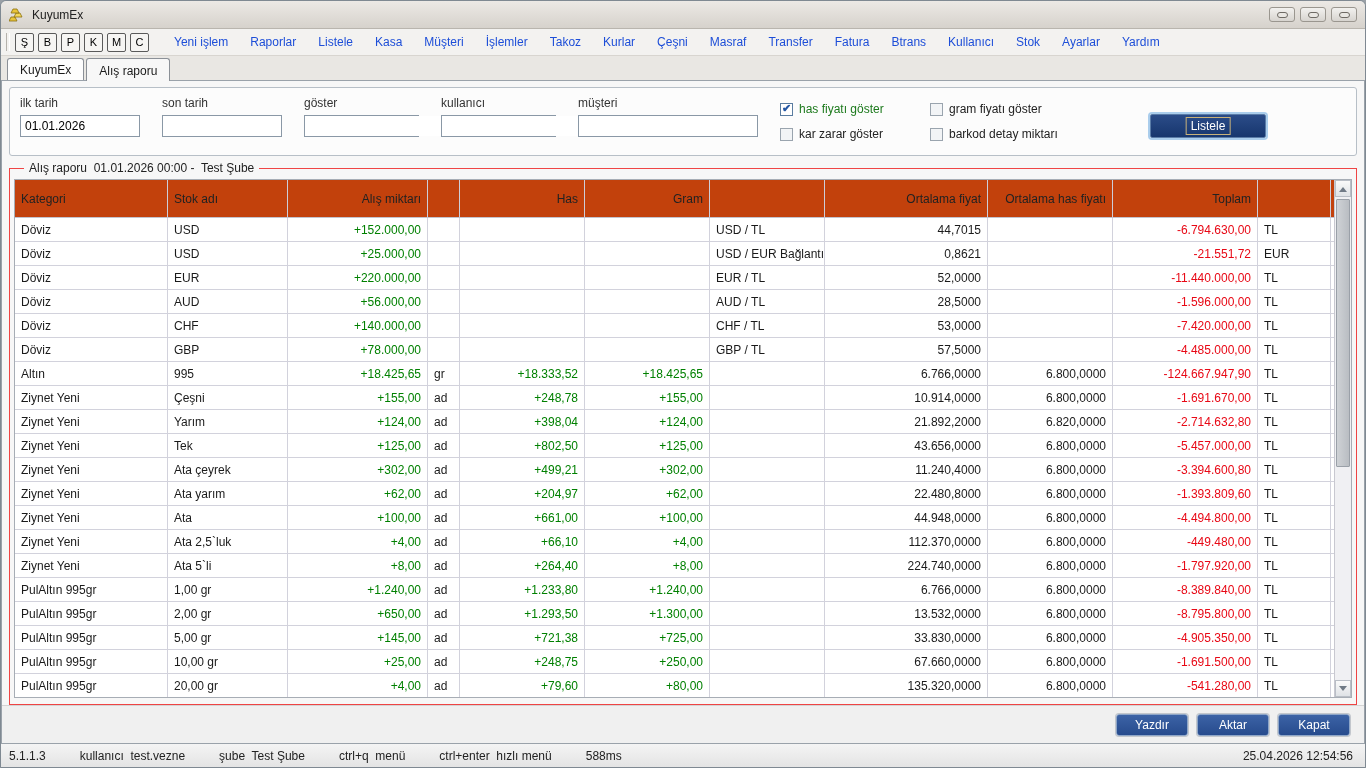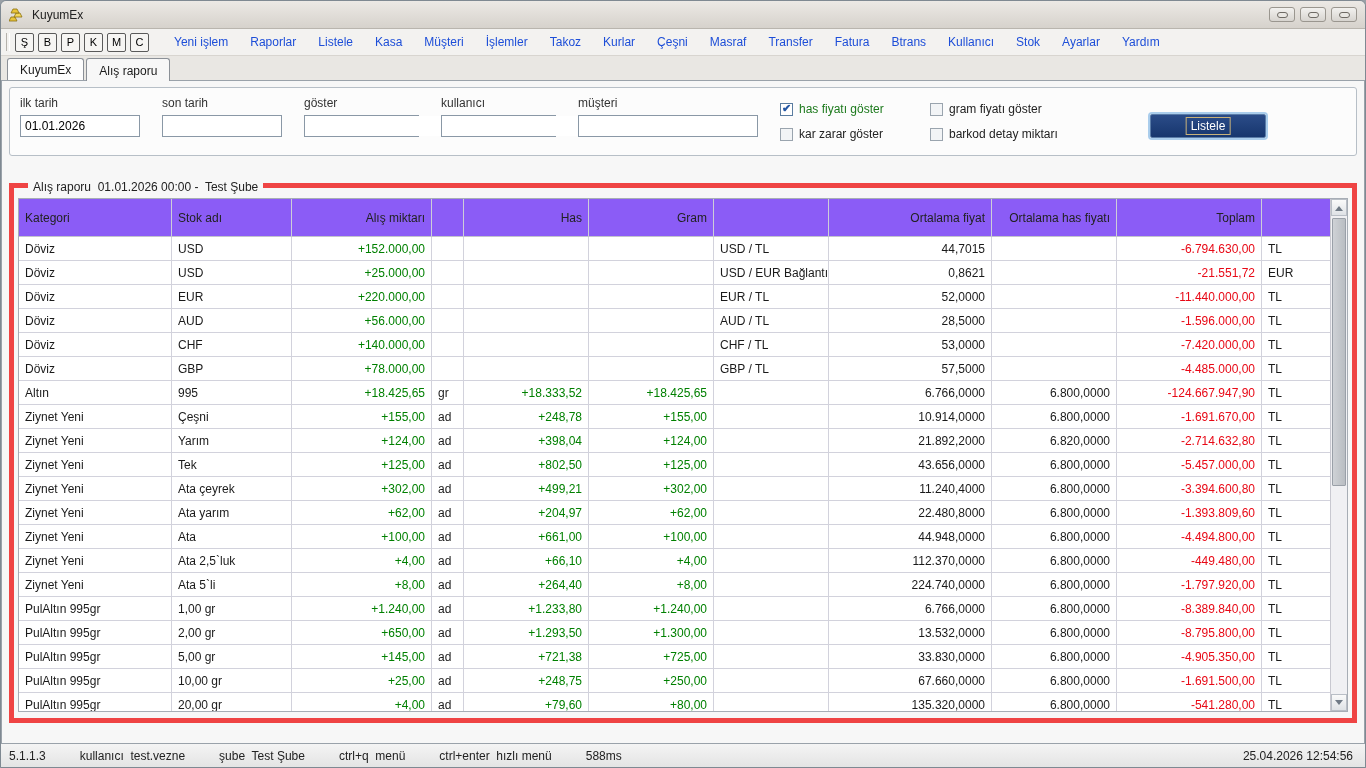--- a/index.html
+++ b/index.html
@@ -60,28 +60,28 @@
   .cb-label { font-size:12px; color:#222; }
   .cb-label.green { color:#1d7a1d; }
   .listele-wrap { margin-left:60px; margin-top:18px; }
   .listele-btn { width:116px; height:24px; background:linear-gradient(#2b4c88,#17366e); color:#fff; font-size:12px;
                  font-family:inherit; border:1px solid #5a7ca8; border-radius:2px; box-shadow:0 0 0 2px #aacdec;
                  cursor:default; position:relative; }
   .listele-btn .focus-rect { position:absolute; left:50%; top:50%; transform:translate(-50%,-50%);
                  border:1px solid #c8b27a; padding:1px 4px; white-space:nowrap; }
 
   
-  .groupbox { margin:27px 7px 0; border:5px solid #ef4444; position:relative; height:540px; background:#f7f7f7; }
+  .groupbox { margin:12px 7px 0; border:1px solid #ef4444; position:relative; height:540px; background:#f7f7f7; }
   .groupbox-title { position:absolute; top:-8px; left:14px; background:#f7f7f7; padding:0 5px; font-size:12px; color:#222; white-space:pre; }
 
   
   .grid-viewport { position:absolute; left:4px; right:4px; top:10px; bottom:6px; overflow:hidden;
                    border:1px solid #a7adb5; background:#fff; display:flex; }
   .grid { flex:1 1 auto; overflow:hidden; }
-  .grid-header { display:flex; height:38px; background:#8b5cf6; border-bottom:1px solid #c3c3ce; }
+  .grid-header { display:flex; height:38px; background:#c2410c; border-bottom:1px solid #c3c3ce; }
   .gh-cell { display:flex; align-items:center; padding:0 6px; font-size:12px; color:#222;
              border-right:1px solid #cdcdd8; flex:0 0 auto; }
   .gh-cell.right { justify-content:flex-end; }
   .grid-row { display:flex; height:24px; background:#fff; border-bottom:1px solid #d2d2dc; }
   .gc { display:flex; align-items:center; padding:0 6px; font-size:12px; border-right:1px solid #d2d2dc;
         flex:0 0 auto; overflow:hidden; white-space:nowrap; }
   .gc.right { justify-content:flex-end; }
   .gc.green { color:#008000; }
   .gc.red { color:#e80815; }
 
@@ -515,20 +515,25 @@
               <div class="tri-up"></div>
             </div>
           <div class="vs-thumb"></div>
           <div class="vs-btn vs-down">
               <div class="tri-down"></div>
             </div>
         </div>
       </div>
     </div>
 
+    <div class="footer">
+        <button class="footer-btn">Yazdır</button>
+        <button class="footer-btn">Aktar</button>
+        <button class="footer-btn">Kapat</button>
+      </div>
   </div>
 
   <div class="statusbar">
     <span class="status-item">5.1.1.3</span>
       <span class="status-item">kullanıcı  test.vezne</span>
       <span class="status-item">şube  Test Şube</span>
       <span class="status-item">ctrl+q  menü</span>
       <span class="status-item">ctrl+enter  hızlı menü</span>
       <span class="status-item">588ms</span>
       <span class="status-right">25.04.2026 12:54:56</span>

